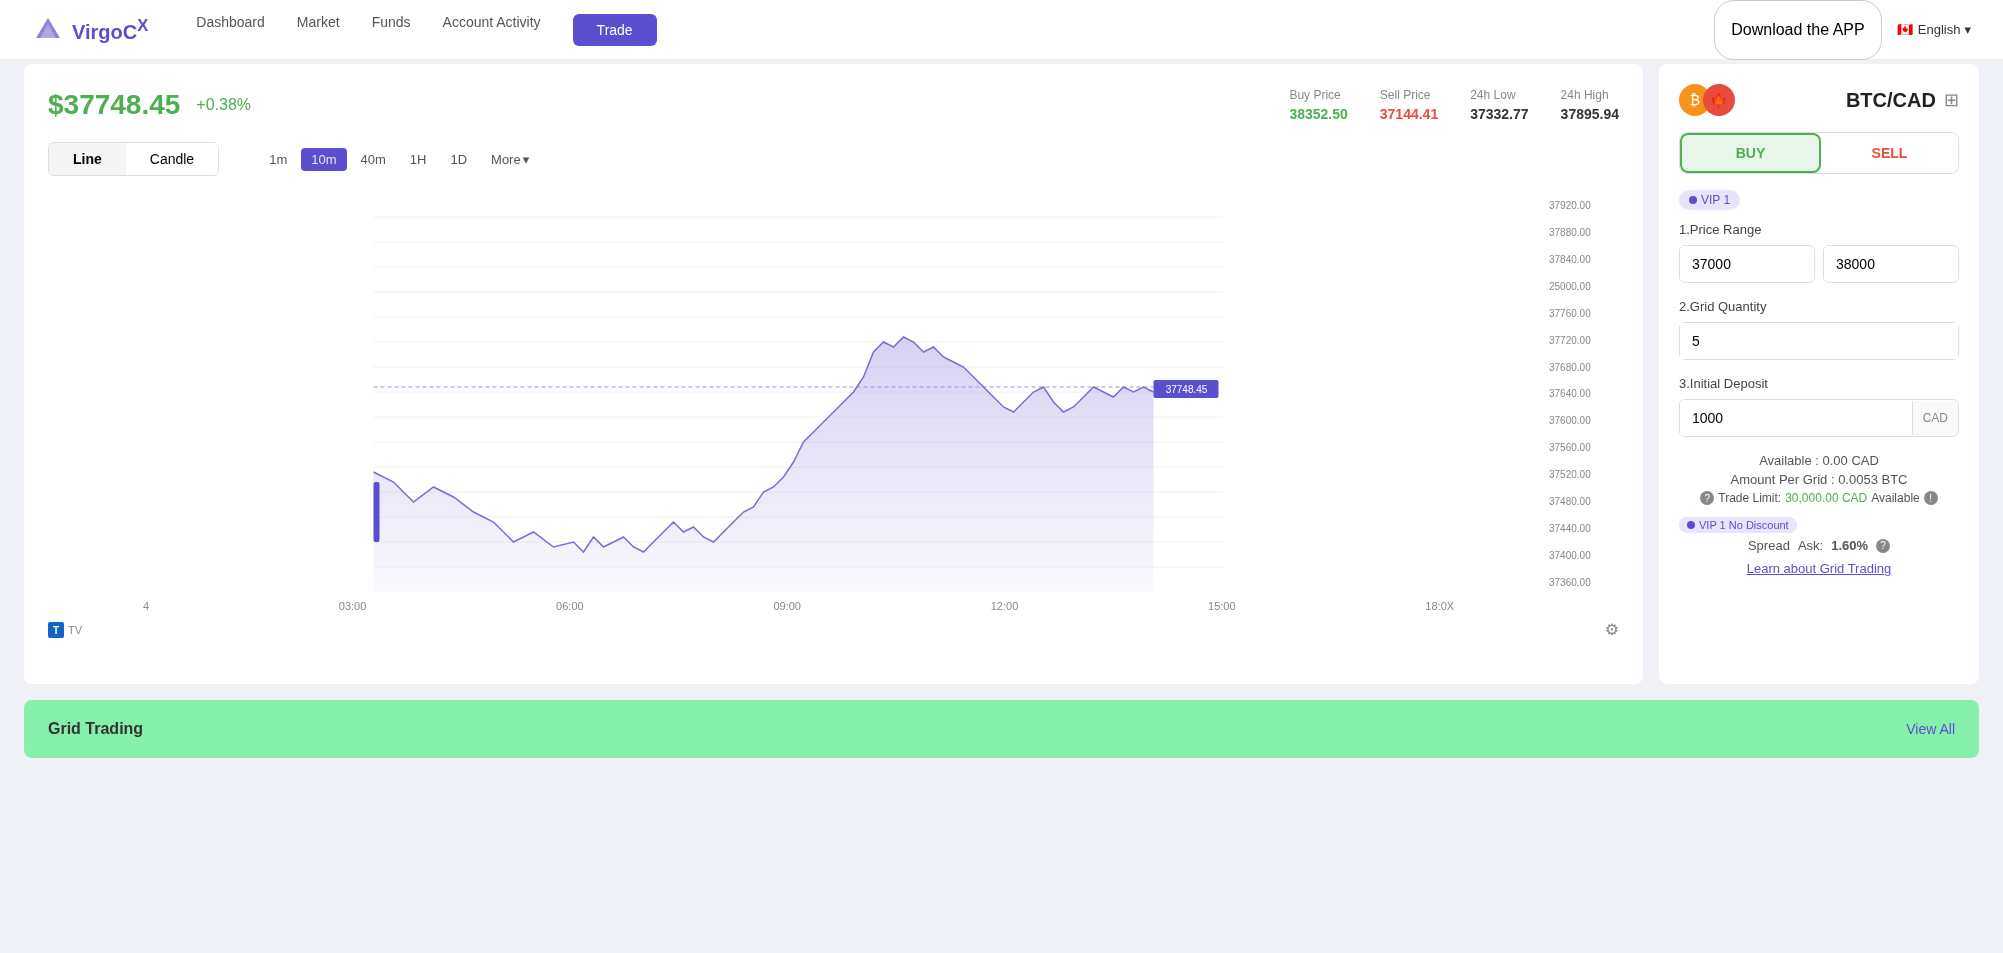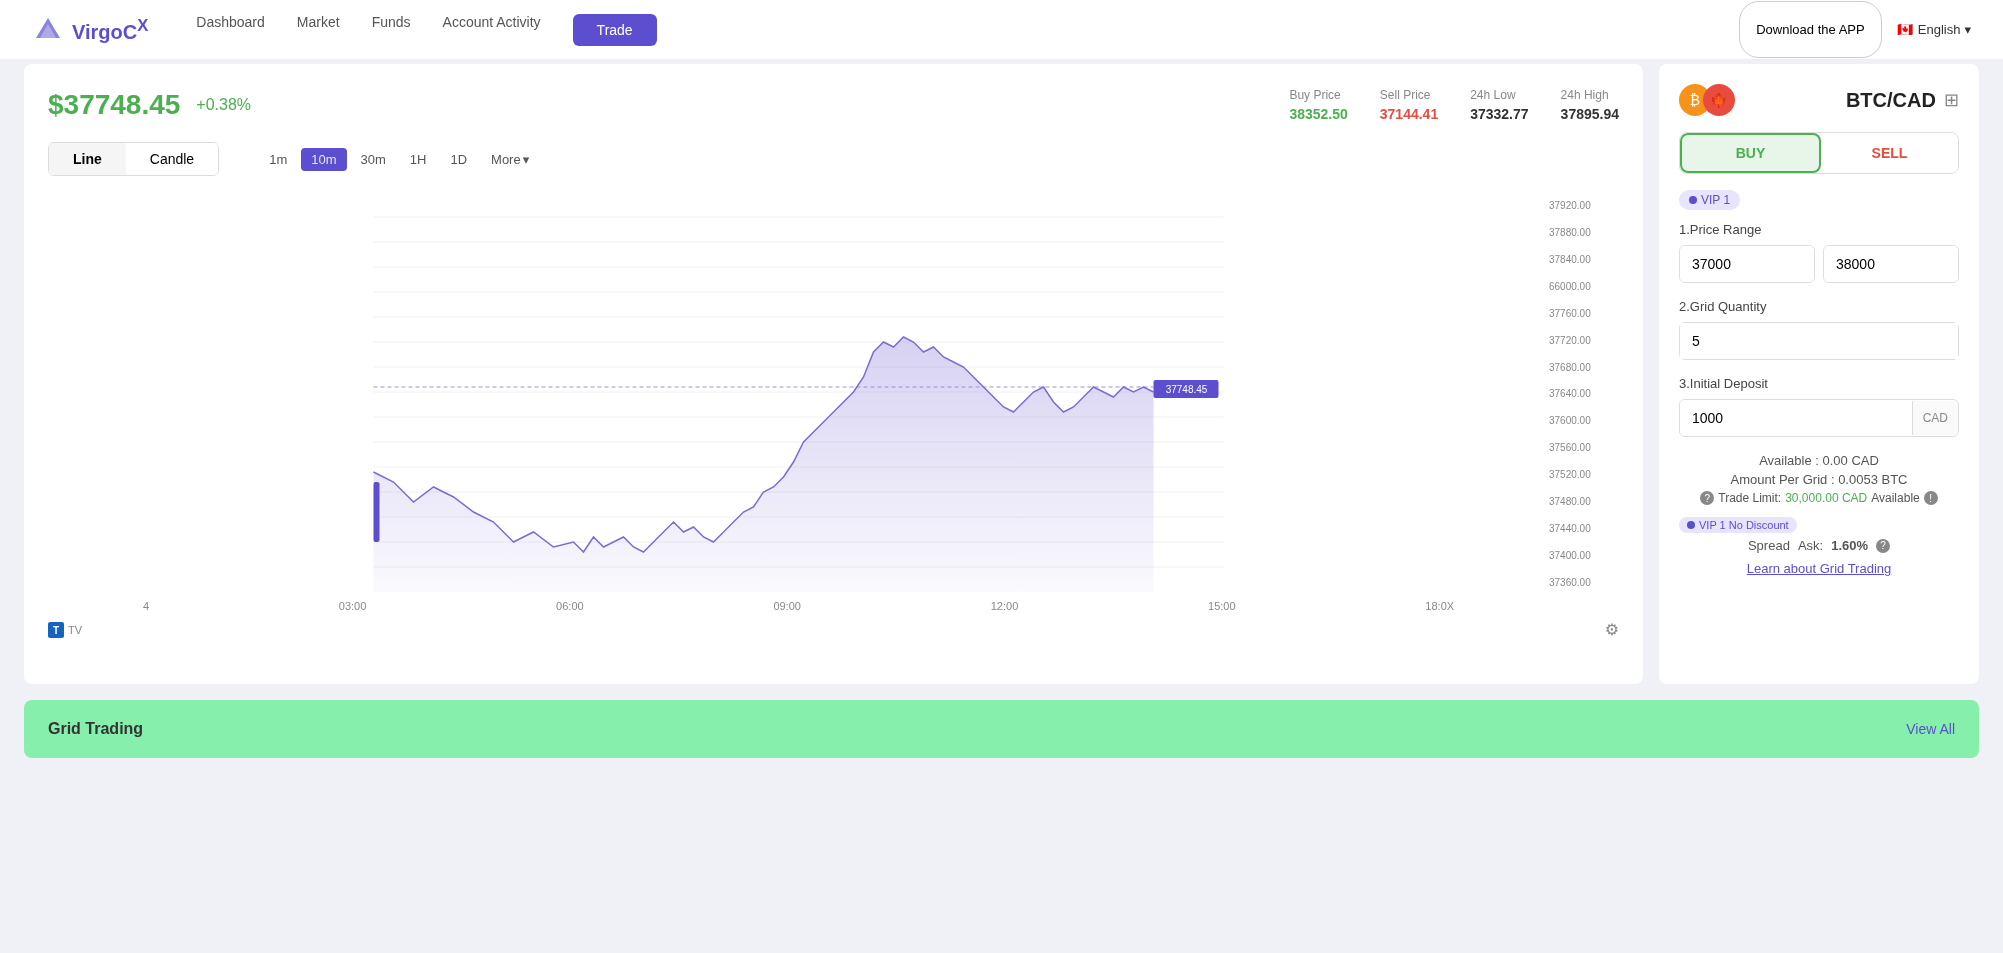--- a/index.html
+++ b/index.html
@@ -48,21 +48,21 @@
     }
     .header-right {
       display: flex;
       align-items: center;
       gap: 16px;
     }
     .download-btn {
       border: 1px solid #ccc;
       border-radius: 20px;
       padding: 20px 16px;
-      font-size: 13px;
+      font-size: 16px;
       cursor: pointer;
       background: #fff;
     }
     .lang-selector {
       display: flex;
       align-items: center;
       gap: 4px;
       font-size: 13px;
       cursor: pointer;
     }
@@ -509,21 +509,21 @@
       </div>
 
       <div class="chart-controls">
         <div class="chart-type-btns">
           <button class="chart-type-btn active">Line</button>
           <button class="chart-type-btn">Candle</button>
         </div>
         <div class="time-btns">
           <button class="time-btn">1m</button>
           <button class="time-btn active">10m</button>
-          <button class="time-btn">30m</button>
+          <button class="time-btn">40m</button>
           <button class="time-btn">1H</button>
           <button class="time-btn">1D</button>
           <button class="time-btn-more">
             <span>More</span>
             <span>▾</span>
           </button>
         </div>
       </div>
 
       <div class="chart-container">
@@ -588,21 +588,21 @@
               <text x="813" y="201" text-anchor="middle" fill="#fff" font-size="10">37748.45</text>
 
               <rect x="0" y="290" width="6" height="60" rx="2" fill="#5b4fcf"></rect>
             </svg>
           </div>
 
           <div style="width:70px; display:flex; flex-direction:column; justify-content:space-between; padding:8px 4px 8px 0; font-size:10px; color:#888;">
             <span>37920.00</span>
             <span>37880.00</span>
             <span>37840.00</span>
-            <span>66000.00</span>
+            <span>25000.00</span>
             <span>37760.00</span>
             <span>37720.00</span>
             <span>37680.00</span>
             <span>37640.00</span>
             <span>37600.00</span>
             <span>37560.00</span>
             <span>37520.00</span>
             <span>37480.00</span>
             <span>37440.00</span>
             <span>37400.00</span>

